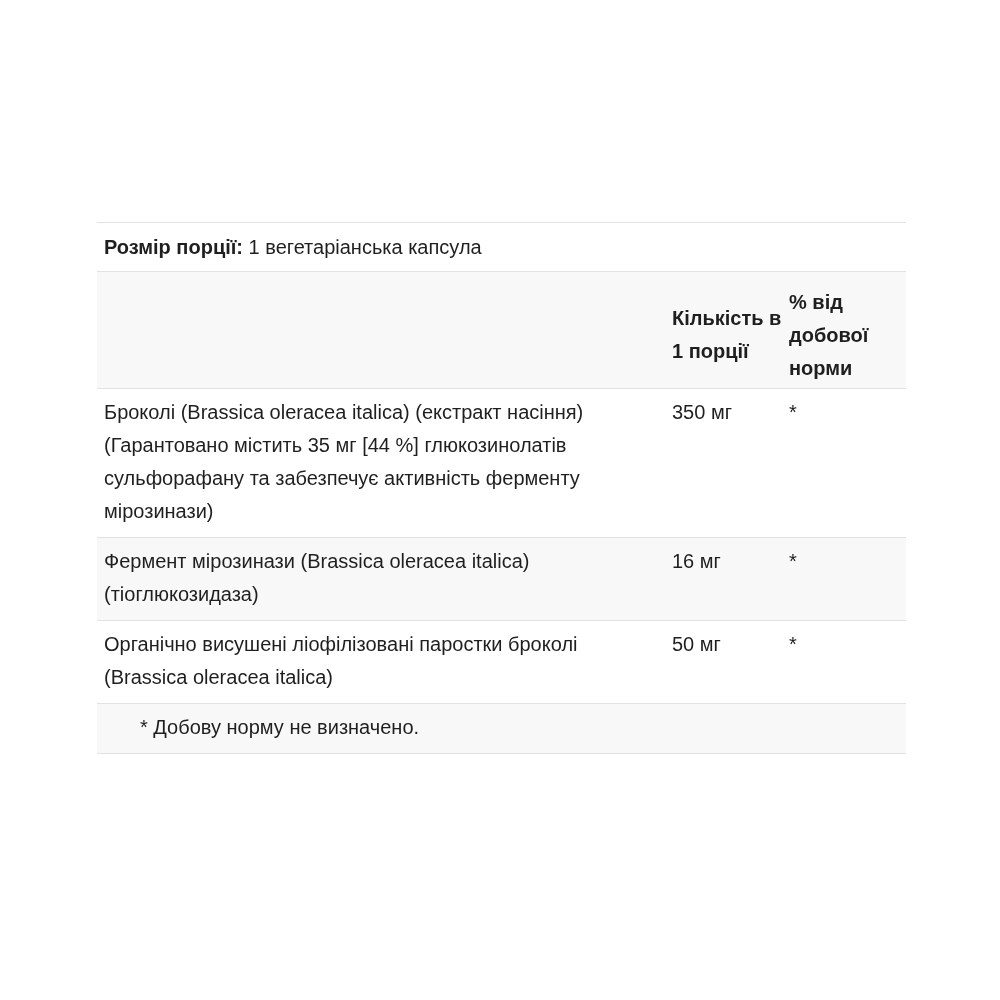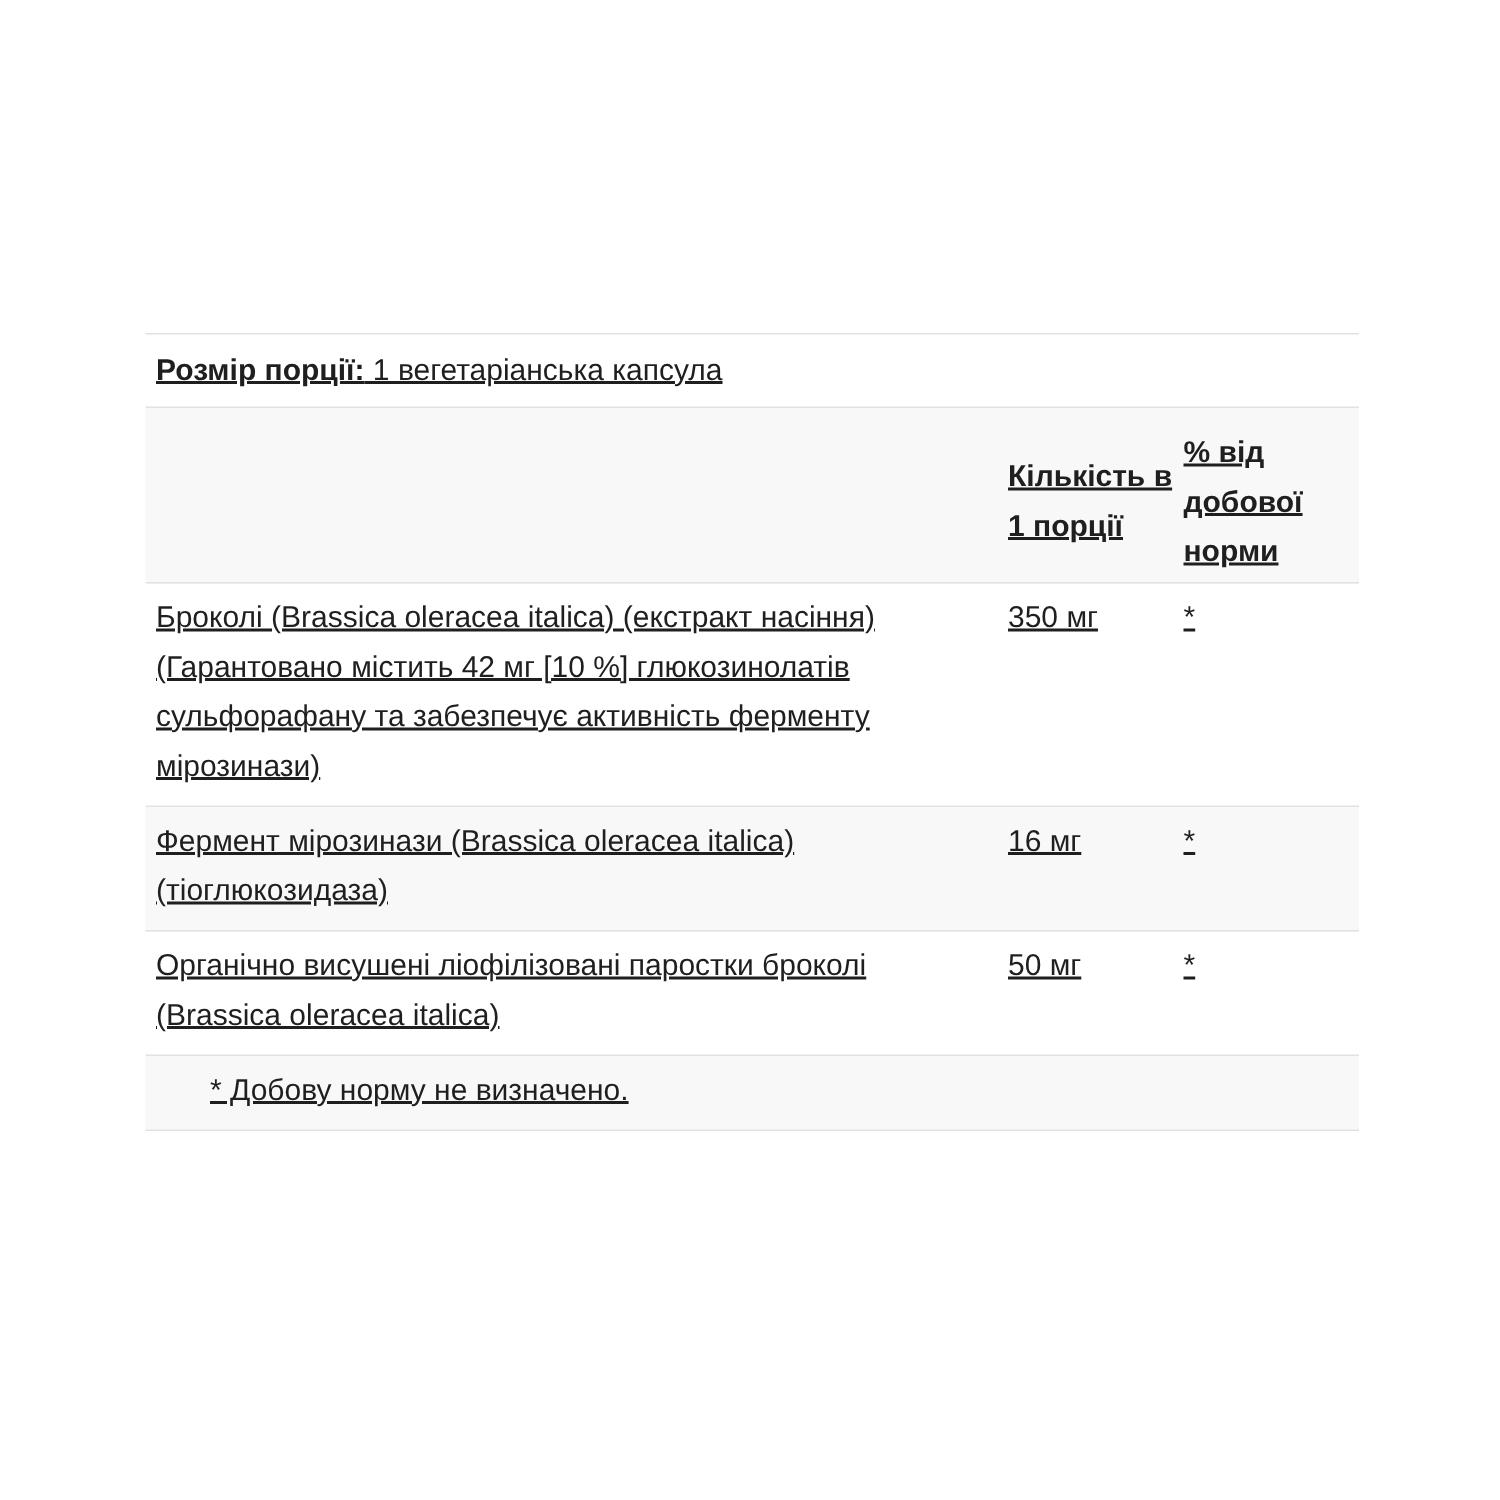--- a/index.html
+++ b/index.html
@@ -19,21 +19,20 @@
     position: absolute;
     left: 97px;
     top: 222px;
     width: 809px;
     border-top: 1px solid #e2e2e2;
   }
   .row {
     display: flex;
     border-bottom: 1px solid #e2e2e2;
     box-sizing: border-box;
-    text-decoration: underline;
   }
   .row.gray { background: #f8f8f8; }
   .cell {
     box-sizing: border-box;
     font-size: 20px;
     line-height: 33px;
   }
   .c-desc { width: 568px; padding-left: 7px; padding-right: 10px; }
   .c-amt  { width: 121px; padding-left: 7px; }
   .c-dv   { width: 120px; padding-left: 3px; }
@@ -62,21 +61,21 @@
     </div>
   </div>
 
   <div class="row gray header-row">
     <div class="cell c-desc"></div>
     <div class="cell c-amt">Кількість в 1 порції</div>
     <div class="cell c-dv">% від добової норми</div>
   </div>
 
   <div class="row r1">
-    <div class="cell c-desc">Броколі (Brassica oleracea italica) (екстракт насіння) (Гарантовано містить 42 мг [10 %] глюкозинолатів сульфорафану та забезпечує активність ферменту мірозинази)</div>
+    <div class="cell c-desc">Броколі (Brassica oleracea italica) (екстракт насіння) (Гарантовано містить 35 мг [44 %] глюкозинолатів сульфорафану та забезпечує активність ферменту мірозинази)</div>
     <div class="cell c-amt">350 мг</div>
     <div class="cell c-dv">*</div>
   </div>
 
   <div class="row gray r2">
     <div class="cell c-desc">Фермент мірозинази (Brassica oleracea italica) (тіоглюкозидаза)</div>
     <div class="cell c-amt">16 мг</div>
     <div class="cell c-dv">*</div>
   </div>
 

